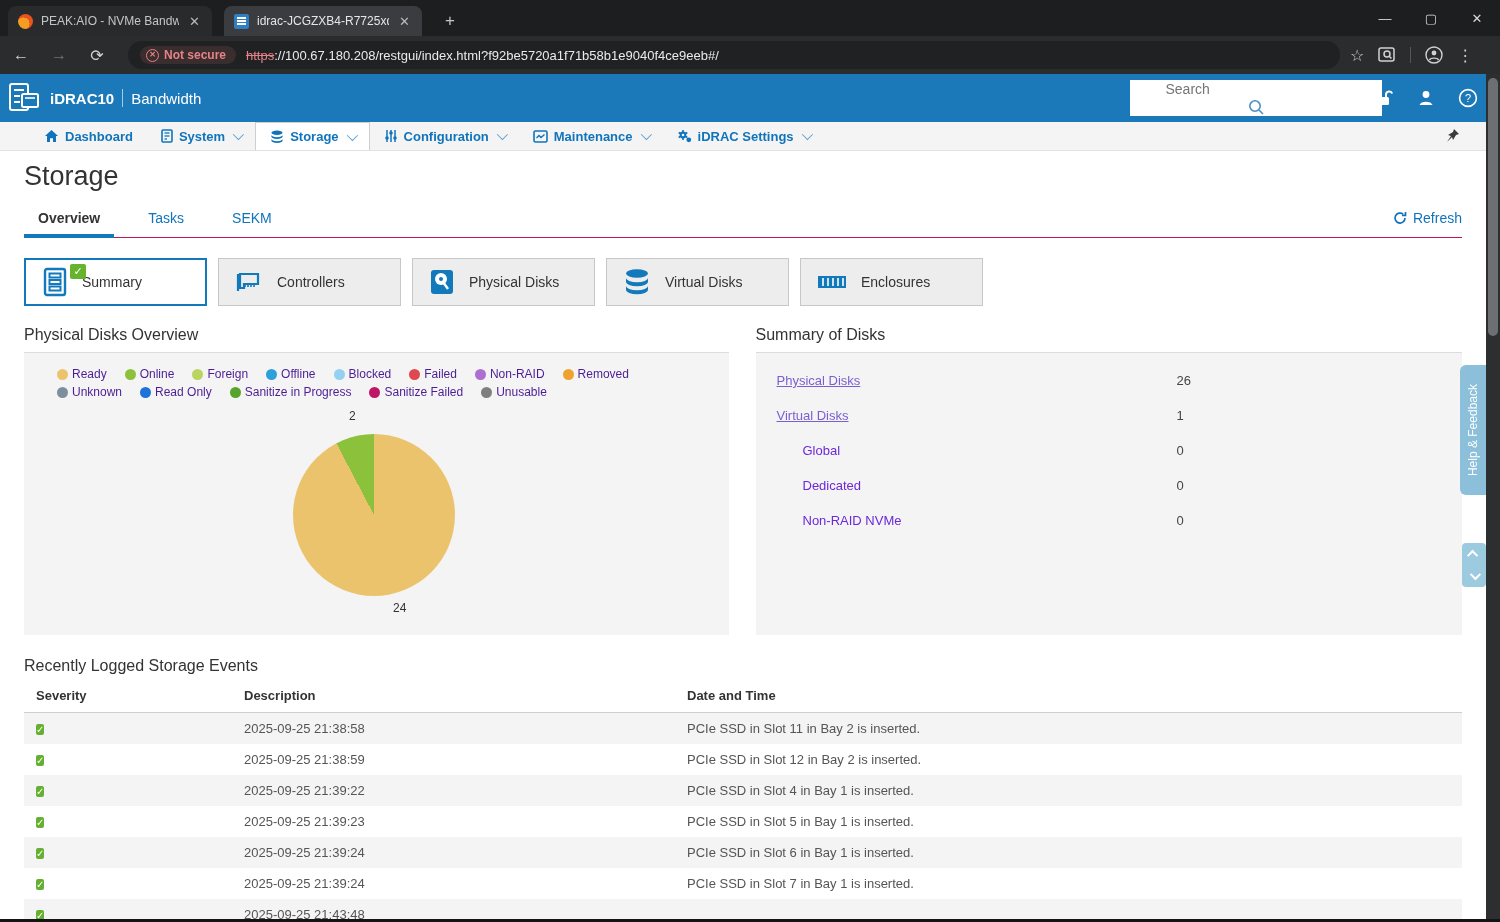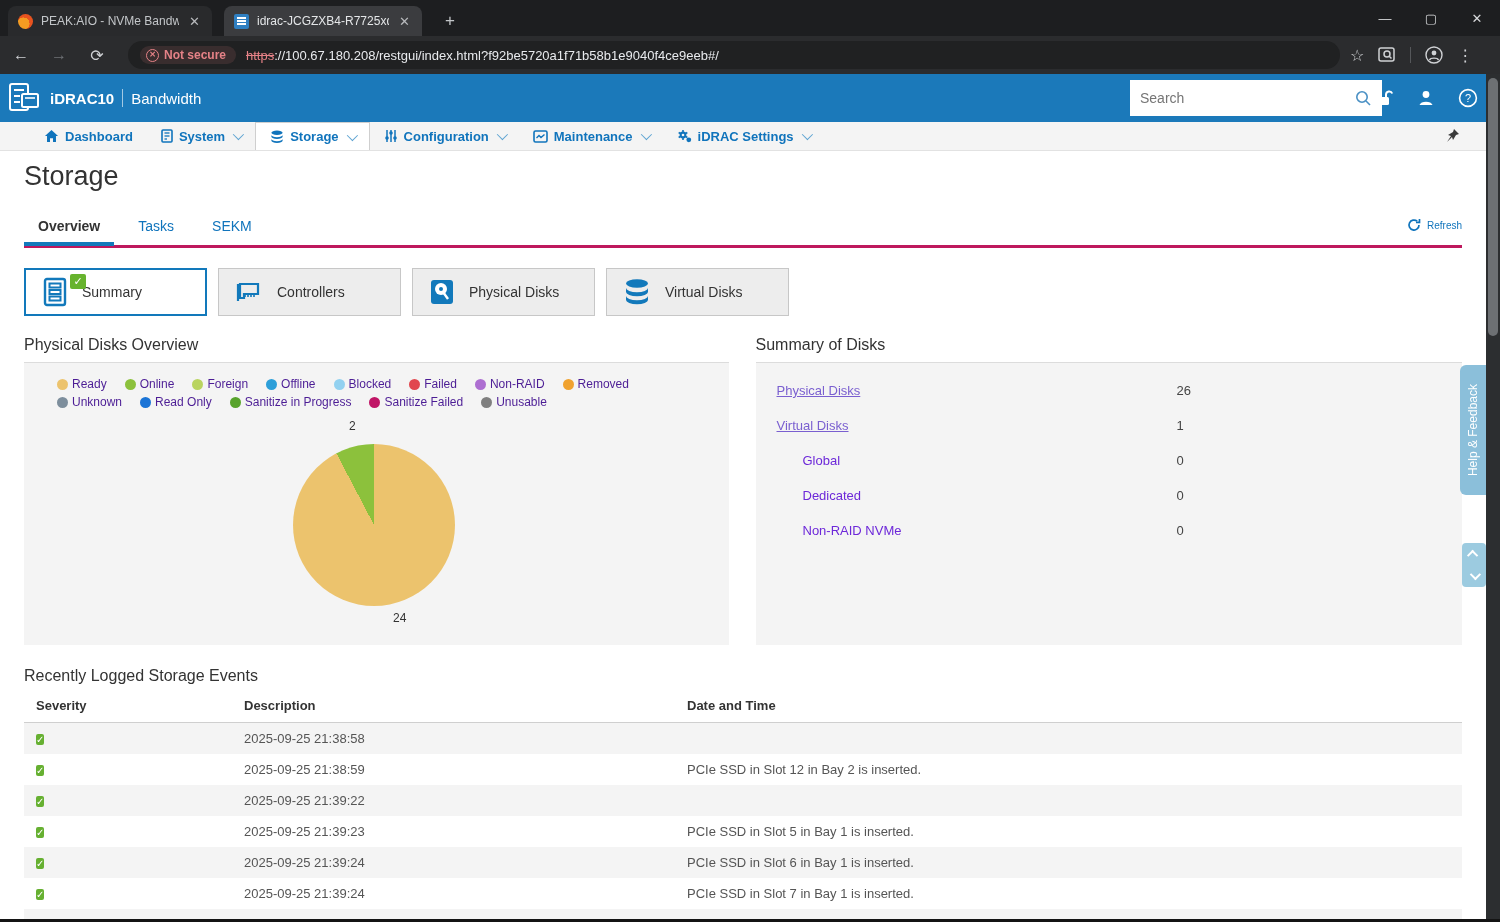--- a/index.html
+++ b/index.html
@@ -29,38 +29,38 @@
   .url .scheme { color:#e58287; text-decoration:line-through; }
   .toolbar-right { display:flex; align-items:center; margin-left:10px; gap:14px; color:#cfd1d4; }
   .toolbar-right .sep { width:1px; height:16px; background:#55575a; }
 
   
   .app-header { position:absolute; top:74px; left:0; width:1500px; height:48px; background:#1b79ba; display:flex; align-items:center; }
   .logo { width:34px; height:32px; margin-left:8px; }
   .brand { color:#fff; font-size:15px; margin-left:8px; display:flex; align-items:center; }
   .brand b { font-weight:bold; }
   .brand .bar { width:1px; height:18px; background:rgba(255,255,255,.6); margin:0 8px; }
-  .searchbox { position:absolute; left:1130px; top:6px; width:252px; height:36px; background:#fff; display:flex; align-items:center; padding:0 10px; }
+  .searchbox { position:absolute; left:1130px; top:6px; width:252px; height:36px; background:#fff; display:flex; align-items:center; padding:0 24px;flex-direction:column; }
   .searchbox input { border:none; outline:none; flex:1; font-size:14px; color:#444; font-family:"Liberation Sans",sans-serif; background:transparent; }
   .hdr-icons { position:absolute; right:22px; top:0; height:48px; display:flex; align-items:center; gap:22px; }
 
   
   .app-nav { position:absolute; top:122px; left:0; width:1500px; height:29px; background:#f4f4f4; border-bottom:1px solid #e2e2e2; display:flex; align-items:stretch; padding-left:30px; }
   .nav-item { display:flex; align-items:center; gap:6px; padding:0 14px; font-size:13px; font-weight:bold; color:#1074bc; }
   .nav-item.active { background:#fff; border:1px solid #cfcfcf; border-bottom:none; }
   .chev { width:8px; height:8px; border-right:1.5px solid #5ea4d2; border-bottom:1.5px solid #5ea4d2; transform:rotate(45deg) translateY(-2px); margin-left:2px; }
   .pin { position:absolute; right:40px; top:6px; font-size:14px; color:#333; }
 
   
   .content { position:absolute; top:151px; left:0; width:1486px; height:767px; background:#fff; }
   .page-title { font-size:27px; color:#333; font-weight:400; margin:10px 0 4px 24px; }
-  .tabrow { position:relative; margin:20px 24px 0 24px; border-bottom:3px solid #be185d; display:flex; gap:10px; }
+  .tabrow { position:relative; margin:12px 24px 0 24px; border-bottom:1px solid #be185d; display:flex; gap:20px; }
   .ptab { font-size:14px; padding:6px 14px 8px 14px; color:#1074bc; }
   .ptab.active { color:#333; font-weight:bold; border-bottom:4px solid #1279bb; margin-bottom:-1px; }
-  .refresh { position:absolute; right:0; top:6px; color:#1074bc; font-size:10px; display:flex; gap:6px; align-items:center; }
+  .refresh { position:absolute; right:0; top:6px; color:#1074bc; font-size:14px; display:flex; gap:6px; align-items:center; }
 
   .viewbtns { display:flex; gap:11px; margin:20px 0 0 24px; }
   .viewbtn { width:183px; height:48px; background:#ededed; border:1px solid #c7c7c7; display:flex; align-items:center; padding-left:16px; gap:14px; font-size:14px; color:#333; position:relative; }
   .viewbtn.active { background:#fff; border:2px solid #1279bb; }
   .badge-check { position:absolute; left:44px; top:4px; width:16px; height:15px; background:#67b32e; border-radius:2px; color:#fff; font-size:11px; line-height:15px; text-align:center; }
 
   .two-col { display:flex; margin:20px 24px 0 24px; gap:27px; }
   .col-left { width:706px; }
   .col-right { width:708px; }
   .section-title { font-size:16px; color:#333; padding-bottom:8px; border-bottom:1px solid #dcdcdc; }
@@ -335,20 +335,35 @@
       </div>
       <div class="viewbtn">
         <span>
           <svg width="28" height="28" viewBox="0 0 28 28">
             <ellipse cx="14" cy="5.5" rx="11" ry="4.2" fill="#1279bb"></ellipse>
             <path d="M3 10 a11 4.2 0 0 0 22 0 v4 a11 4.2 0 0 1-22 0 Z" fill="#1279bb"></path>
             <path d="M3 18 a11 4.2 0 0 0 22 0 v4 a11 4.2 0 0 1-22 0 Z" fill="#1279bb"></path>
           </svg>
         </span>
         <span>Virtual Disks</span>
+      </div>
+      <div class="viewbtn">
+        <span>
+          <svg width="30" height="18" viewBox="0 0 30 18">
+            <rect x="1" y="3" width="28" height="12" fill="#1279bb"></rect>
+            <g stroke="#fff" stroke-width="1.6">
+              <line x1="6" y1="5" x2="6" y2="13"></line>
+              <line x1="11" y1="5" x2="11" y2="13"></line>
+              <line x1="16" y1="5" x2="16" y2="13"></line>
+              <line x1="21" y1="5" x2="21" y2="13"></line>
+              <line x1="26" y1="5" x2="26" y2="13"></line>
+            </g>
+          </svg>
+        </span>
+        <span>Enclosures</span>
       </div>
     </div>
 
   <div class="two-col">
     <div class="col-left">
       <div class="section-title">Physical Disks Overview</div>
       <div class="panel">
         <div class="legend">
             <div class="legend-row" id="legend-row" style="width:640px;">
               <span class="lg-item">
@@ -445,29 +460,31 @@
     <div class="ev-table">
       <div class="ev-head" id="ev-head">
           <span>Severity</span>
           <span>Description</span>
           <span>Date and Time</span>
         </div>
       <div id="ev-body">
           <div class="ev-row">
             <span><span class="sev-ok">✓</span></span>
             <span>2025-09-25 21:38:58</span>
+            <span>PCIe SSD in Slot 11 in Bay 2 is inserted.</span>
           </div>
           <div class="ev-row">
             <span><span class="sev-ok">✓</span></span>
             <span>2025-09-25 21:38:59</span>
             <span>PCIe SSD in Slot 12 in Bay 2 is inserted.</span>
           </div>
           <div class="ev-row">
             <span><span class="sev-ok">✓</span></span>
             <span>2025-09-25 21:39:22</span>
+            <span>PCIe SSD in Slot 4 in Bay 1 is inserted.</span>
           </div>
           <div class="ev-row">
             <span><span class="sev-ok">✓</span></span>
             <span>2025-09-25 21:39:23</span>
             <span>PCIe SSD in Slot 5 in Bay 1 is inserted.</span>
           </div>
           <div class="ev-row">
             <span><span class="sev-ok">✓</span></span>
             <span>2025-09-25 21:39:24</span>
             <span>PCIe SSD in Slot 6 in Bay 1 is inserted.</span>

